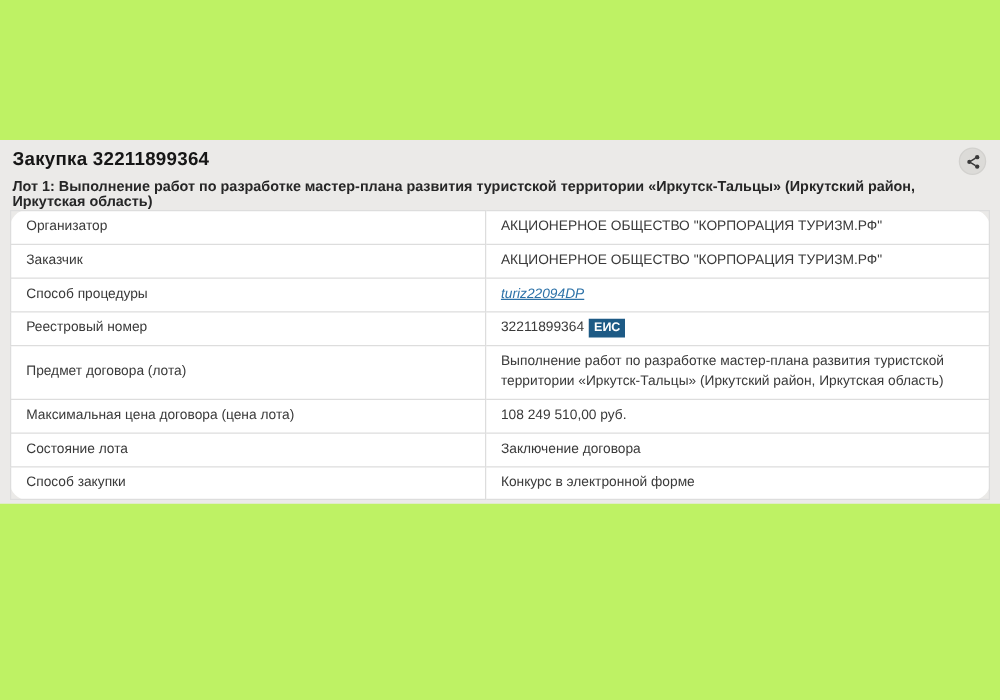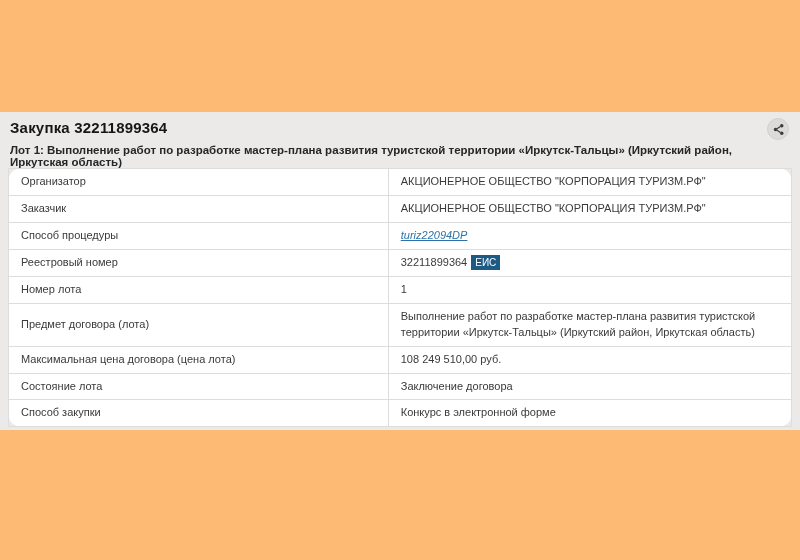--- a/index.html
+++ b/index.html
@@ -4,21 +4,21 @@
 <style>
   * { box-sizing: border-box; }
   html, body {
     margin: 0; padding: 0;
     width: 800px; height: 560px;
     background: #ffffff;
     font-family: "Liberation Sans", sans-serif;
     position: relative;
     overflow: hidden;
   }
-  .page { position: relative; width: 800px; height: 560px; background: #fdba74; }
+  .page { position: relative; width: 800px; height: 560px; background: #bef264; }
 
   .band {
     position: absolute;
     top: 112px; left: 0;
     width: 800px;
     background: var(--band-bg, #ebeae8);
     padding: 5px 8px 3px 8px;
   }
 
   .page-title {
@@ -62,21 +62,21 @@
     color: var(--link, #2d72a8);
     text-decoration: underline;
     cursor: pointer;
     font-style: italic;
   }
   a.badge {
     display: inline-block;
     background: var(--badge-bg, #1d5a85);
     color: var(--badge-text, #ffffff);
     font-size: 10px;
-    font-weight: normal;
+    font-weight: bold;
     line-height: 1;
     padding: 3px 4px 2px 4px;
     margin-left: 4px;
     text-decoration: none;
     cursor: pointer;
   }
 
   .share-btn {
     position: absolute;
     top: 6px; right: 11px;
@@ -127,24 +127,20 @@
             <a class="link" href="#">turiz22094DP</a>
           </td>
         </tr>
         <tr>
           <td class="lbl">Реестровый номер</td>
           <td class="val">
             <span>32211899364</span><a class="badge" href="#">ЕИС</a>
           </td>
         </tr>
         <tr>
-          <td class="lbl">Номер лота</td>
-          <td class="val">1</td>
-        </tr>
-        <tr>
           <td class="lbl">Предмет договора (лота)</td>
           <td class="val">Выполнение работ по разработке мастер-плана развития туристской территории «Иркутск-Тальцы» (Иркутский район, Иркутская область)</td>
         </tr>
         <tr>
           <td class="lbl">Максимальная цена договора (цена лота)</td>
           <td class="val">108 249 510,00 руб.</td>
         </tr>
         <tr>
           <td class="lbl">Состояние лота</td>
           <td class="val">Заключение договора</td>

